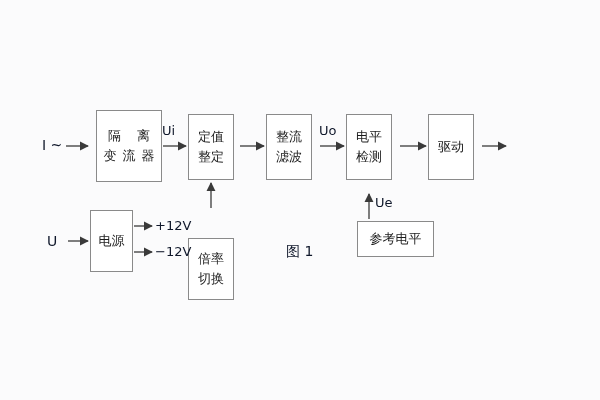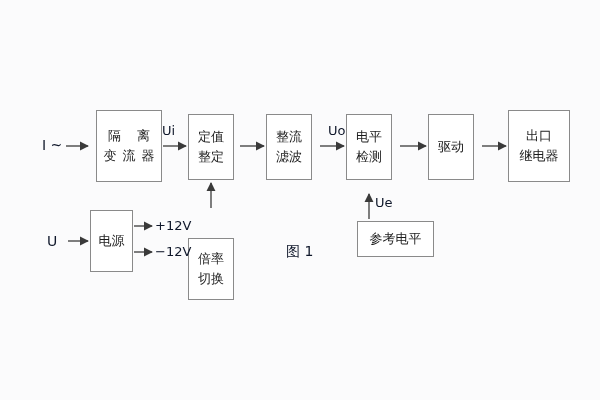--- a/index.html
+++ b/index.html
@@ -83,45 +83,41 @@
 
   <div class="block" style="left:346px; top:114px; width:46px; height:66px;">
     <span class="ln">电平</span>
     <span class="ln">检测</span>
   </div>
 
   <div class="block single" style="left:428px; top:114px; width:46px; height:66px;">
     <span class="ln">驱动</span>
   </div>
 
-  <div class="block" style="left:508px; top:110px; width:62px; height:72px;">
-    <span class="ln">出口</span>
-    <span class="ln">继电器</span>
-  </div>
 
   <div class="block single" style="left:90px; top:210px; width:43px; height:62px;">
     <span class="ln">电源</span>
   </div>
 
   <div class="block" style="left:188px; top:210px; width:46px; height:62px;margin-top:28px;">
     <span class="ln">倍率</span>
     <span class="ln">切换</span>
   </div>
 
   <div class="block single" style="left:337px; top:221px; width:77px; height:36px;margin-left:20px;">
     <span class="ln">参考电平</span>
   </div>
 
   <div class="lbl big" style="left:42px; top:138px;">I ~</div>
 
   <div class="lbl big" style="left:47px; top:234px;">U</div>
 
   <div class="lbl" style="left:162px; top:124px;">Ui</div>
 
-  <div class="lbl" style="left:328px; top:124px;text-align:center;">Uo</div>
+  <div class="lbl" style="left:319px; top:124px;text-align:center;">Uo</div>
 
   <div class="lbl" style="left:375px; top:196px;">Ue</div>
 
   <div class="lbl" style="left:155px; top:219px;">+12V</div>
 
   <div class="lbl" style="left:155px; top:245px;">−12V</div>
 
   <div class="lbl big" style="left:286px; top:244px;">图 1</div>
 
   <div class="conn" style="left:0; top:0; width:600px; height:400px;">

